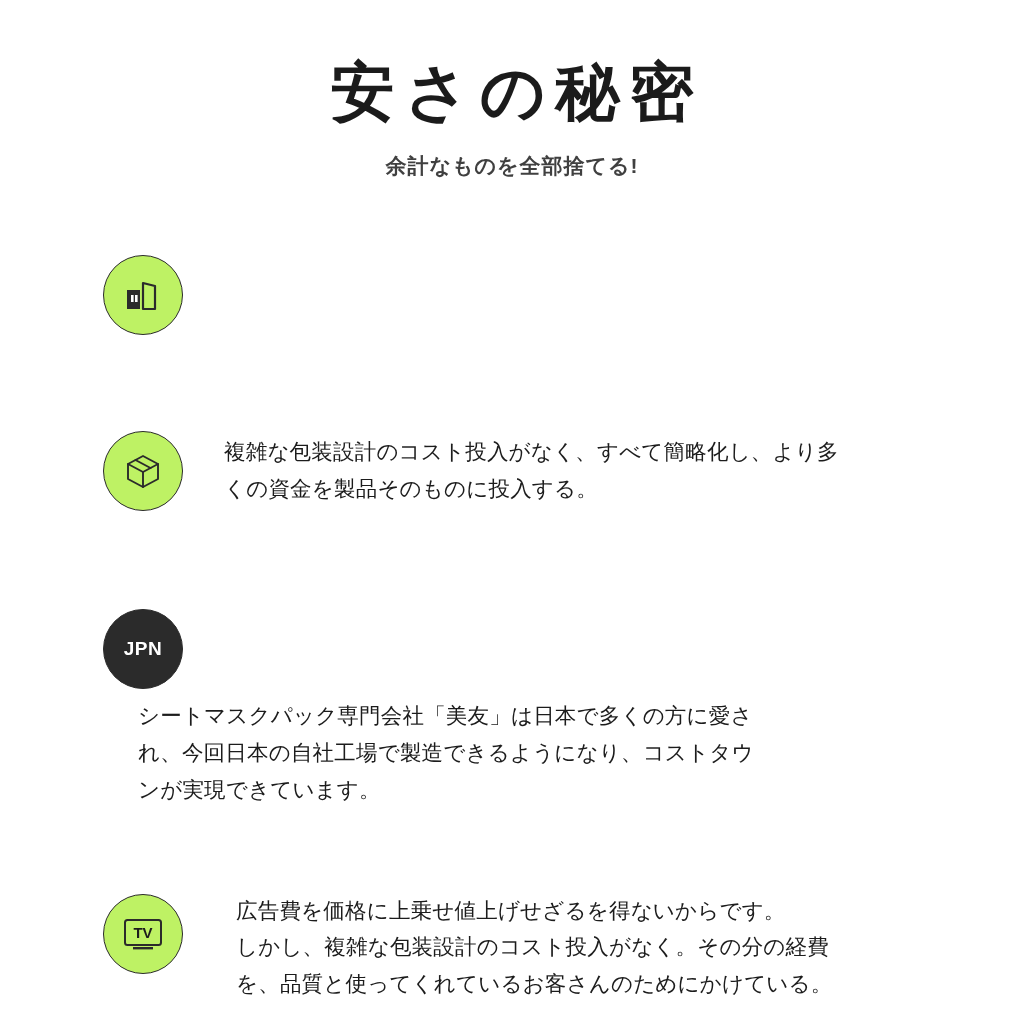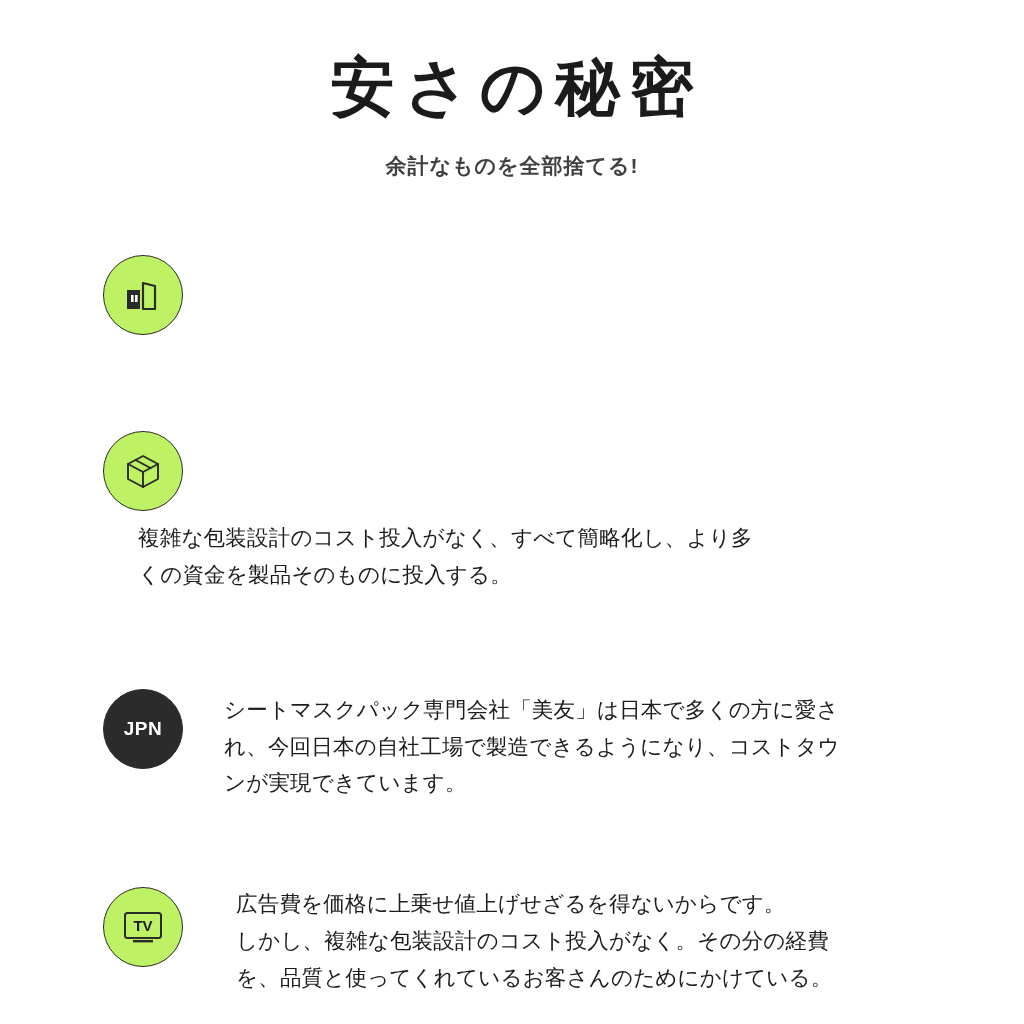--- a/index.html
+++ b/index.html
@@ -27,21 +27,20 @@
     padding-top: 56px;
   }
   .main-title {
     font-size: 64px;
     font-weight: 700;
     letter-spacing: 10px;
     line-height: 1.15;
     color: #1b1b1b;
     margin: 0;
     padding-left: 10px;
-    font-family: Liberation Mono, monospace;
   }
   .sub-title {
     font-size: 21px;
     font-weight: 700;
     letter-spacing: 1px;
     color: #404040;
     margin: 22px 0 0 0;
   }
 
   
@@ -49,22 +48,22 @@
     margin-top: 72px;
   }
   .row {
     display: flex;
     align-items: flex-start;
     padding-left: 100px;
     padding-right: 56px;
     box-sizing: border-box;
   }
   .row-1 { margin-top: 0; }
-  .row-2 { margin-top: 90px; flex-direction: column; }
-  .row-3 { margin-top: 92px; }
+  .row-2 { margin-top: 90px; }
+  .row-3 { margin-top: 92px; flex-direction: column; }
   .row-4 { margin-top: 82px; }
 
   .icon-wrap {
     flex: 0 0 86px;
     width: 86px;
     height: 86px;
     display: flex;
     align-items: center;
     justify-content: center;
   }

